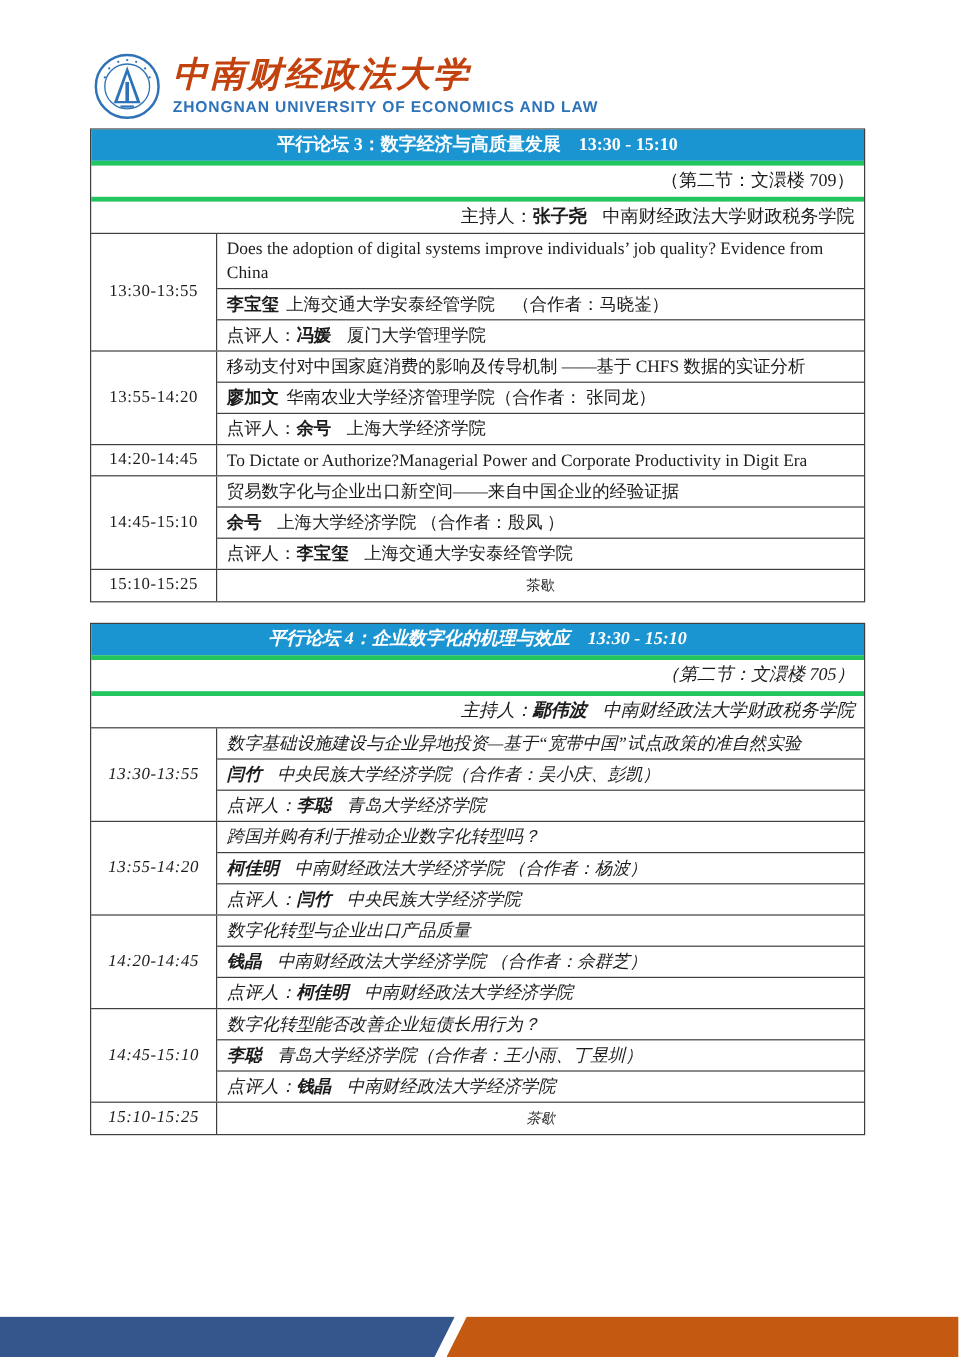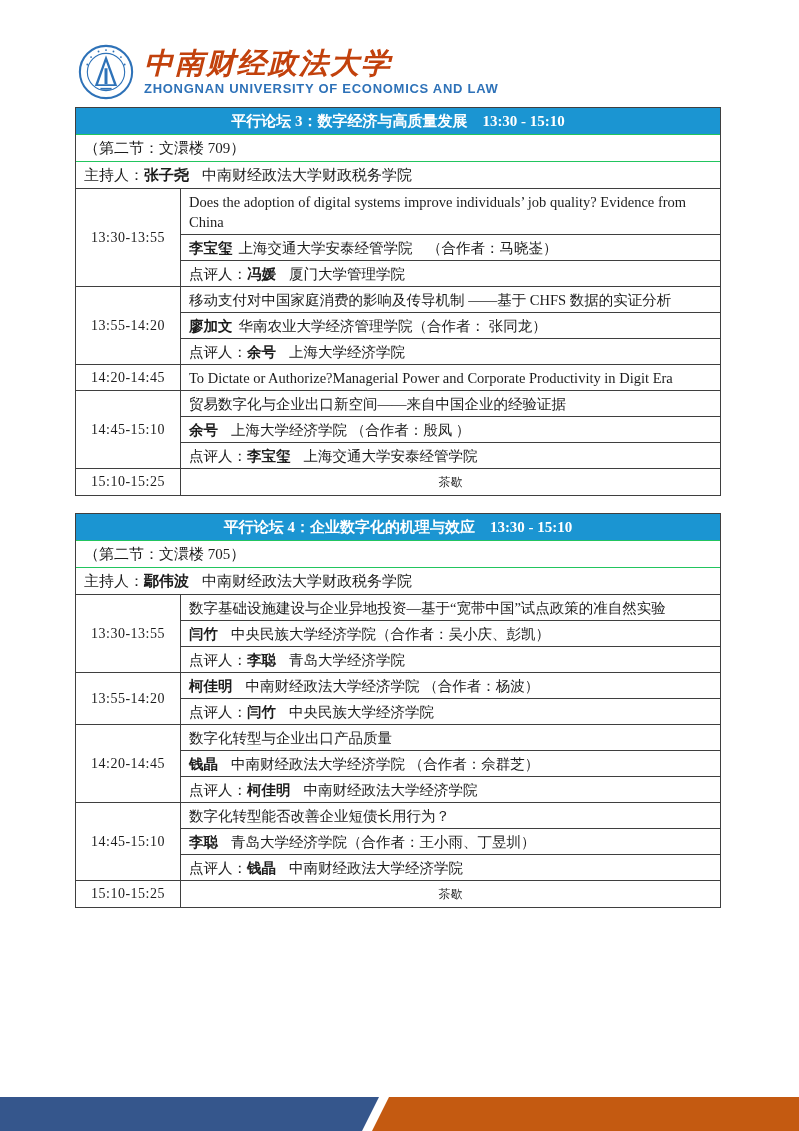--- a/index.html
+++ b/index.html
@@ -18,27 +18,27 @@
     letter-spacing:2px; line-height:30px;
   }
   .logo-en {
     font-size:13px; font-weight:bold; color:#2e72b8; letter-spacing:0.72px;
     margin-top:3px; font-family:"Liberation Sans","DejaVu Sans",sans-serif;
   }
 
   
   .content { position:absolute; top:107px; left:75px; width:646px; }
   .forum { border:1px solid #3f3f3f; background:#fff; }
-  .forum + .forum { margin-top:17px; }
+  .forum + .forum { margin-top:17px;font-style:italic; }
   .f-header {
     background:#1b95d2; color:#ffffff; font-weight:bold; text-align:center;
     font-size:15px; line-height:18px; padding:4px 4px;
   }
   .f-row {
-    border-top:1px solid #22c55e; text-align:left; font-size:15px;
+    border-top:4px solid #22c55e; text-align:right; font-size:15px;
     line-height:20px; padding:3px 8px;
   }
   .session { border-top:1px solid #3f3f3f; display:flex; align-items:stretch; }
   .time-cell {
     flex:0 0 104px; width:104px; border-right:1px solid #3f3f3f;
     display:flex; align-items:center; justify-content:center;
     font-size:14px; letter-spacing:0.5px;
   }
   .sess-rows { flex:1; min-width:0; }
   .s-row { padding:2.5px 8px; font-size:14.5px; line-height:20px; }
@@ -163,20 +163,21 @@
           </div>
           <div class="s-row">
             <span>点评人：</span><span class="b">李聪</span><span class="gap">青岛大学经济学院</span>
           </div>
         </div>
       </div>
 
       <div class="session">
         <div class="time-cell">13:55-14:20</div>
         <div class="sess-rows">
+          <div class="s-row">跨国并购有利于推动企业数字化转型吗？</div>
           <div class="s-row">
             <span class="b">柯佳明</span><span class="gap">中南财经政法大学经济学院 （合作者：杨波）</span>
           </div>
           <div class="s-row">
             <span>点评人：</span><span class="b">闫竹</span><span class="gap">中央民族大学经济学院</span>
           </div>
         </div>
       </div>
 
       <div class="session">

